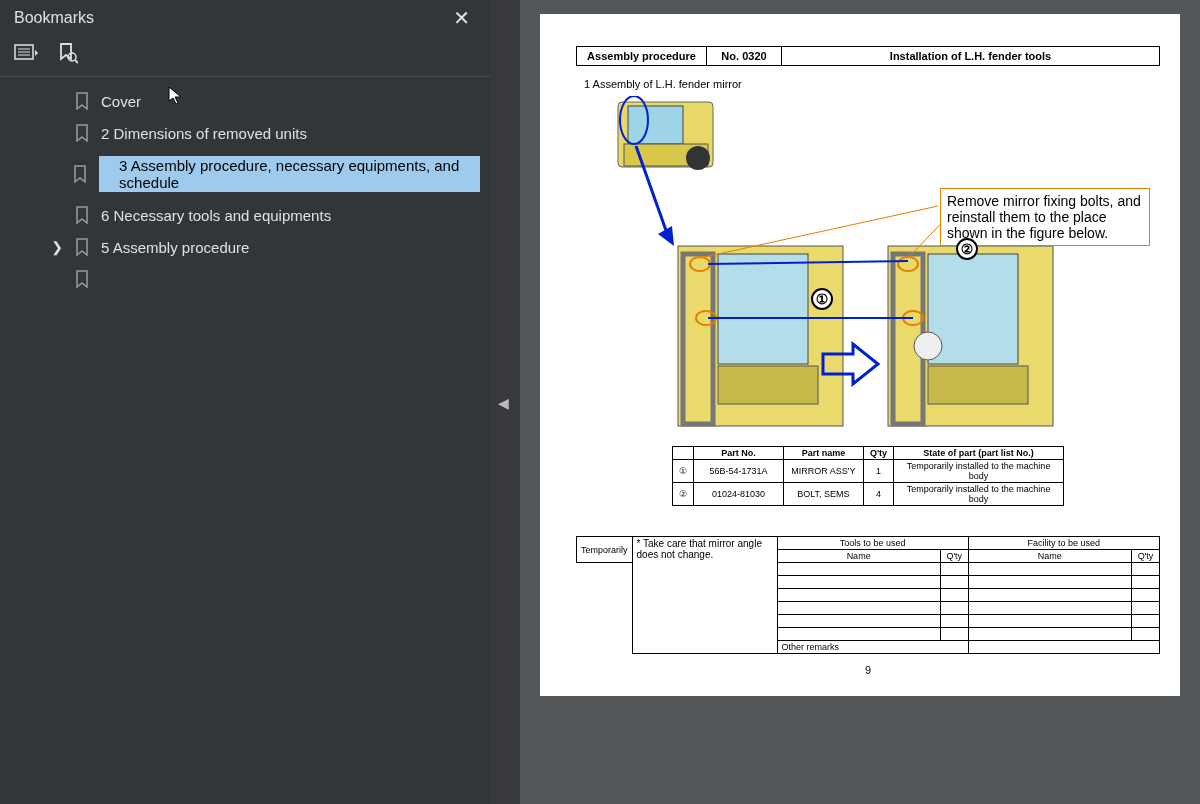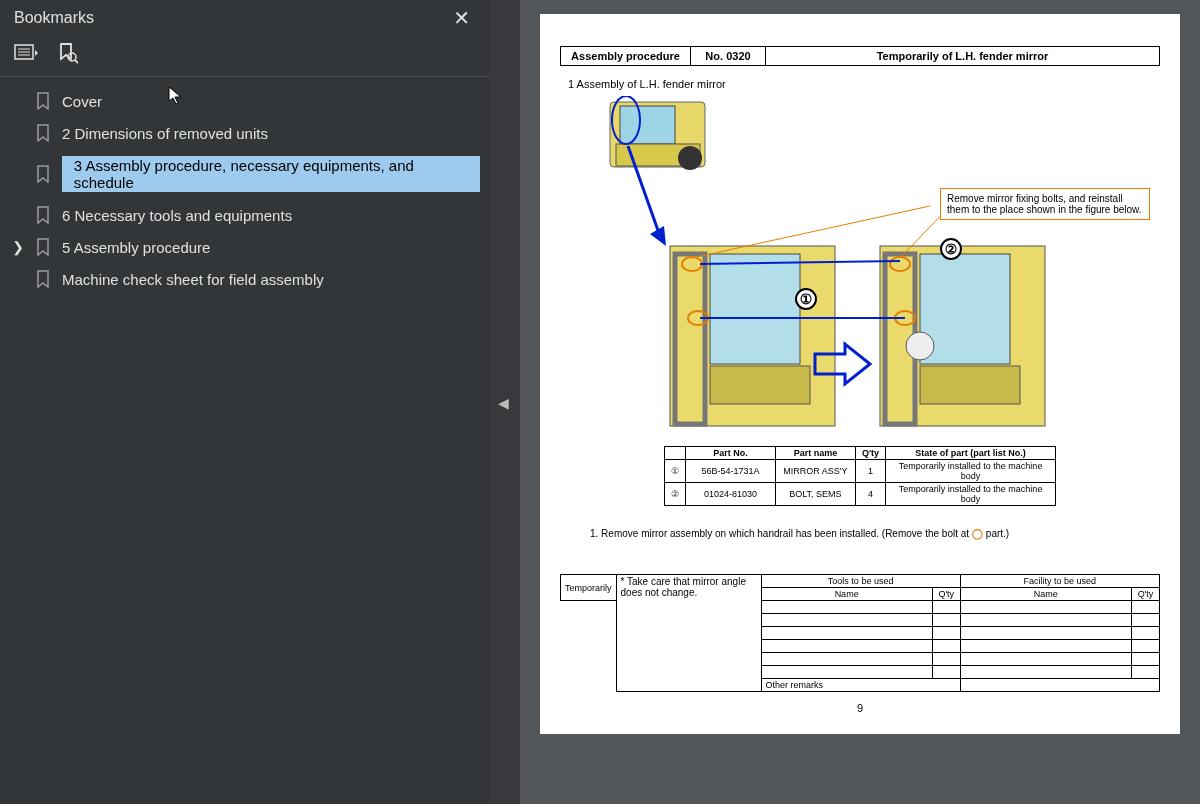--- a/index.html
+++ b/index.html
@@ -21,64 +21,64 @@
   padding: 6px 14px 4px 14px;
   font-size: 16px; font-weight: 400;
 }
 .close-btn { font-size: 20px; color: #e0e0e0; cursor: pointer; padding: 0 6px;}
 .toolbar {
   display: flex; align-items: center; gap: 18px;
   padding: 8px 14px 10px 14px;
   border-bottom: 1px solid #4a4c4e;
 }
 .toolbar-btn { width: 24px; height: 24px; display:flex; align-items:center; justify-content:center; cursor:pointer;}
-.bookmarks { padding: 8px 0; }
+.bookmarks { padding: 8px 0; margin-left: 39px; }
 .bm-item {
   display: flex; align-items: center;
   padding: 7px 10px 7px 12px;
   font-size: 15px;
   cursor: pointer;
   gap: 10px;
 }
 .bm-icon { width: 18px; height: 18px; flex-shrink:0; }
 .bm-item.selected { }
-.bm-item.selected .bm-label { background: #9ecbed; color: #000; padding:1px 12px;}
+.bm-item.selected .bm-label { background: #9ecbed; color: #000; padding:1px 20px;}
 .bm-expand { width: 12px; display:inline-flex; justify-content:center; color:#e0e0e0; font-size:14px;}
 .cursor {
   position: absolute; left: 168px; top: 86px; pointer-events:none;
 }
 .gutter {
   width: 30px; background: #38393c; position:relative;
 }
 .gutter-arrow {
   position:absolute; left:8px; top: 395px; color:#bbb; font-size:14px;
 }
 .page-area {
   flex: 1; background: #525659;
   display:flex; justify-content:center; align-items:flex-start;
   padding: 14px 20px;
   overflow:hidden;
 }
 .page {
-  width: 644px; background:#fff; padding: 32px 20px 20px 20px;
+  width: 644px; background:#fff; padding: 32px 20px 20px 36px;
   font-family: Arial, sans-serif;
   color:#000;
   font-size: 10px;
 }
 .hdr-table { width: 100%; border-collapse: collapse;}
 .hdr-table td { border:1px solid #000; padding:3px 6px; font-size:11px; }
 .hdr-table .b { font-weight:bold; text-align:center;}
 .section-h { font-weight:normal; font-size:11px; margin: 12px 0 6px 8px;}
 .illus {
   width: 100%; height: 340px; position:relative; margin-bottom:10px;
 }
 .note-box {
   position:absolute; right:10px; top:92px;
   width: 210px; border:1px solid #e67e00; padding:4px 6px;
-  font-size:10px; color:#000; background:#fff;
+  font-size:14px; color:#000; background:#fff;
 }
 .circ-num {
   position:absolute; width:22px; height:22px; border:2px solid #000; border-radius:50%;
   display:flex; align-items:center; justify-content:center;
   font-weight:bold; font-size:14px; background:#fff;
 }
 .parts-table { margin: 0 auto; border-collapse:collapse; font-size:9px;}
 .parts-table th, .parts-table td { border:1px solid #000; padding:1px 6px; text-align:center;}
 .steps { margin:18px 0 30px 30px; font-size:10px; line-height:2;}
 .steps .oc { color:#e67e00; font-weight:bold;}
@@ -155,21 +155,20 @@
           <path d="M4 1 L14 1 L14 17 L9 13 L4 17 Z" fill="none" stroke="#999" stroke-width="1.5"></path>
         </svg>
       <span class="bm-label">5 Assembly procedure</span>
     </div>
 
     <div class="bm-item">
       <span class="bm-expand"></span>
       <svg class="bm-icon" viewBox="0 0 18 18">
           <path d="M4 1 L14 1 L14 17 L9 13 L4 17 Z" fill="none" stroke="#999" stroke-width="1.5"></path>
         </svg>
-      <span class="bm-label">Machine check sheet for field assembly</span>
     </div>
 
   </div>
   <svg class="cursor" width="16" height="20" viewBox="0 0 16 20">
     <path d="M1 1 L1 15 L5 12 L8 18 L10 17 L7 11 L13 11 Z" fill="#fff" stroke="#000" stroke-width="1"></path>
   </svg>
 </div>
 
 <div class="gutter">
   <span class="gutter-arrow">◀</span>
@@ -179,21 +178,21 @@
   <div class="page">
 
     <table class="hdr-table">
       <tbody>
           <tr>
         <td class="b" style="width:130px">Assembly procedure</td>
         <td class="b" style="width:75px">
           <span>No.</span>
           <span>0320</span>
         </td>
-        <td class="b">Temporarily of L.H. fender mirror</td>
+        <td class="b">Installation of L.H. fender tools</td>
       </tr>
     </tbody>
       </table>
 
     <div class="section-h">
       <span>1</span>
       <span>Assembly of L.H. fender mirror</span>
     </div>
 
     <div class="illus">
@@ -256,25 +255,20 @@
         <td>②</td>
         <td>01024-81030</td>
         <td>BOLT, SEMS</td>
         <td>4</td>
         <td>Temporarily installed to the machine body</td>
       </tr>
     </tbody>
       </table>
 
     <div class="steps">
-      <div>
-        <span>1. Remove mirror assembly on which handrail has been installed. (Remove the bolt at</span>
-        <span class="oc">◯</span>
-        <span> part.)</span>
-      </div>
     </div>
 
     <table class="tools-table">
       <tbody>
           <tr>
         <td rowspan="2" style="width:55px" class="hdr">Temporarily</td>
         <td rowspan="9" style="width:145px; vertical-align:top; font-size:10px">* Take care that mirror angle does not change.</td>
         <td colspan="2" class="hdr" style="width:160px">Tools to be used</td>
         <td colspan="2" class="hdr" style="width:160px">Facility to be used</td>
       </tr>

